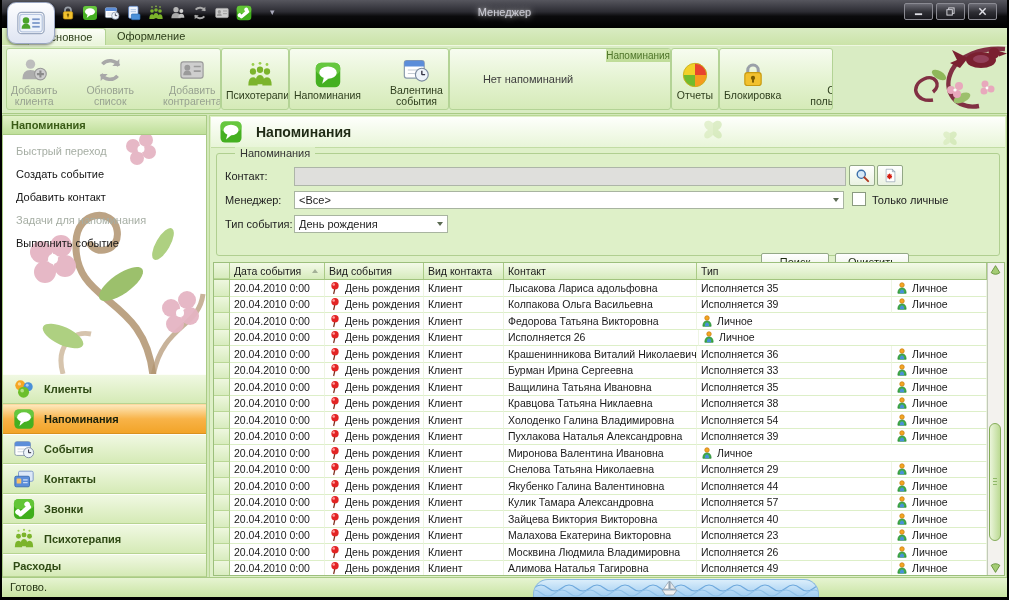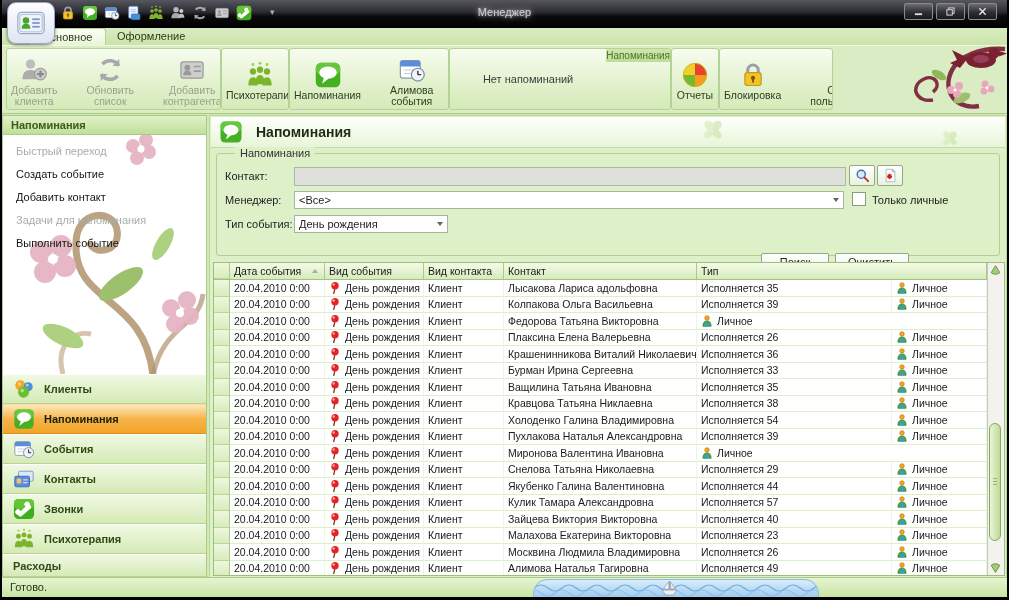--- a/index.html
+++ b/index.html
@@ -396,21 +396,21 @@
                   <line x1="5" y1="12" x2="16" y2="12"></line>
                   <line x1="5" y1="15" x2="12" y2="15"></line>
                 </g>
                 <circle cx="17" cy="16" r="5.5" fill="#eef4fa" stroke="#7a8aa0"></circle>
                 <g stroke="#334" stroke-width="1.2">
                   <line x1="17" y1="16" x2="17" y2="12.6"></line>
                   <line x1="17" y1="16" x2="19.8" y2="16"></line>
                 </g>
               </svg>
             </span>
-            <span>Алимова события</span>
+            <span>Валентина события</span>
           </div>
           <div class="rbtn">
             <span class="ic">
               <svg viewBox="0 0 24 24">
                 <rect x="6" y="3.5" width="16" height="11" rx="1.5" fill="#dce8f8" stroke="#7a96c8"></rect>
                 <rect x="2" y="9" width="16" height="11.5" rx="1.5" fill="#5b8dd9" stroke="#3a6cb0"></rect>
                 <rect x="4" y="11.5" width="5" height="5.5" rx="1" fill="#f5c26b"></rect>
                 <g stroke="#dce8f8" stroke-width="1.2">
                   <line x1="11" y1="13" x2="16" y2="13"></line>
                   <line x1="11" y1="16" x2="16" y2="16"></line>
@@ -830,23 +830,20 @@
                     <line x1="7" y1="8" x2="5.4" y2="15" stroke="#7a2a18" stroke-width="1.4"></line>
                     <circle cx="7" cy="5.3" r="4.3" fill="#e32424"></circle>
                     <circle cx="5.5" cy="3.9" r="1.5" fill="#ff9e9e"></circle>
                   </svg>
                 </span>
                 <span>День рождения</span>
               </div>
               <div class="tc c3">
                 <span>Клиент</span>
               </div>
-              <div class="tc c4">
-                <span>Плаксина Елена Валерьевна</span>
-              </div>
               <div class="tc c5">
                 <span>Исполняется 26</span>
               </div>
               <div class="tc c6">
                 <span class="cell-ic">
                   <svg viewBox="0 0 16 16">
                     <circle cx="8" cy="4" r="3" fill="#f5a623" stroke="#c87d10"></circle>
                     <path d="M2.5 15 q0-7 5.5-7 t5.5 7 z" fill="#3fae4a" stroke="#2a8a35"></path>
                     <path d="M5.2 15 q0-5 2.8-5 t2.8 5 z" fill="#4a90d9"></path>
                   </svg>

